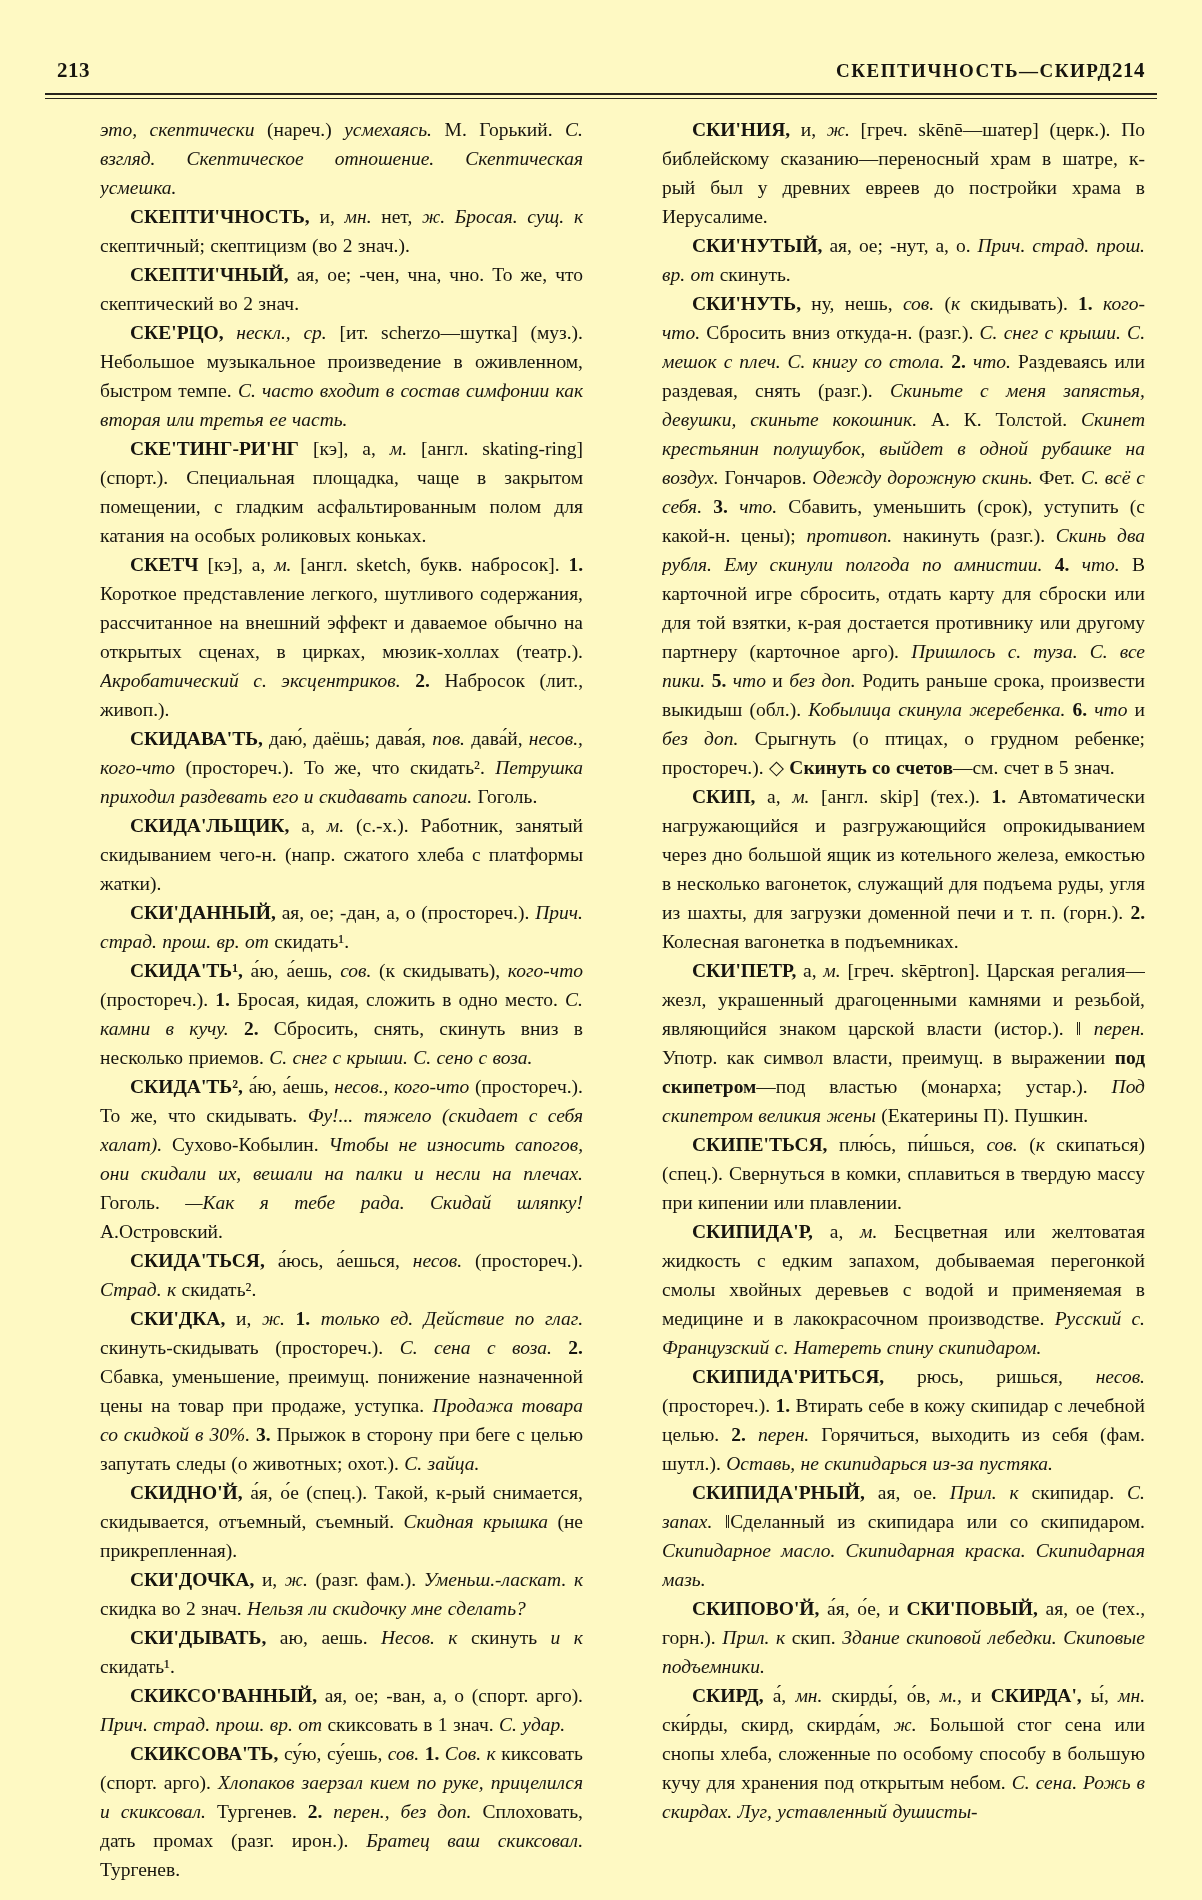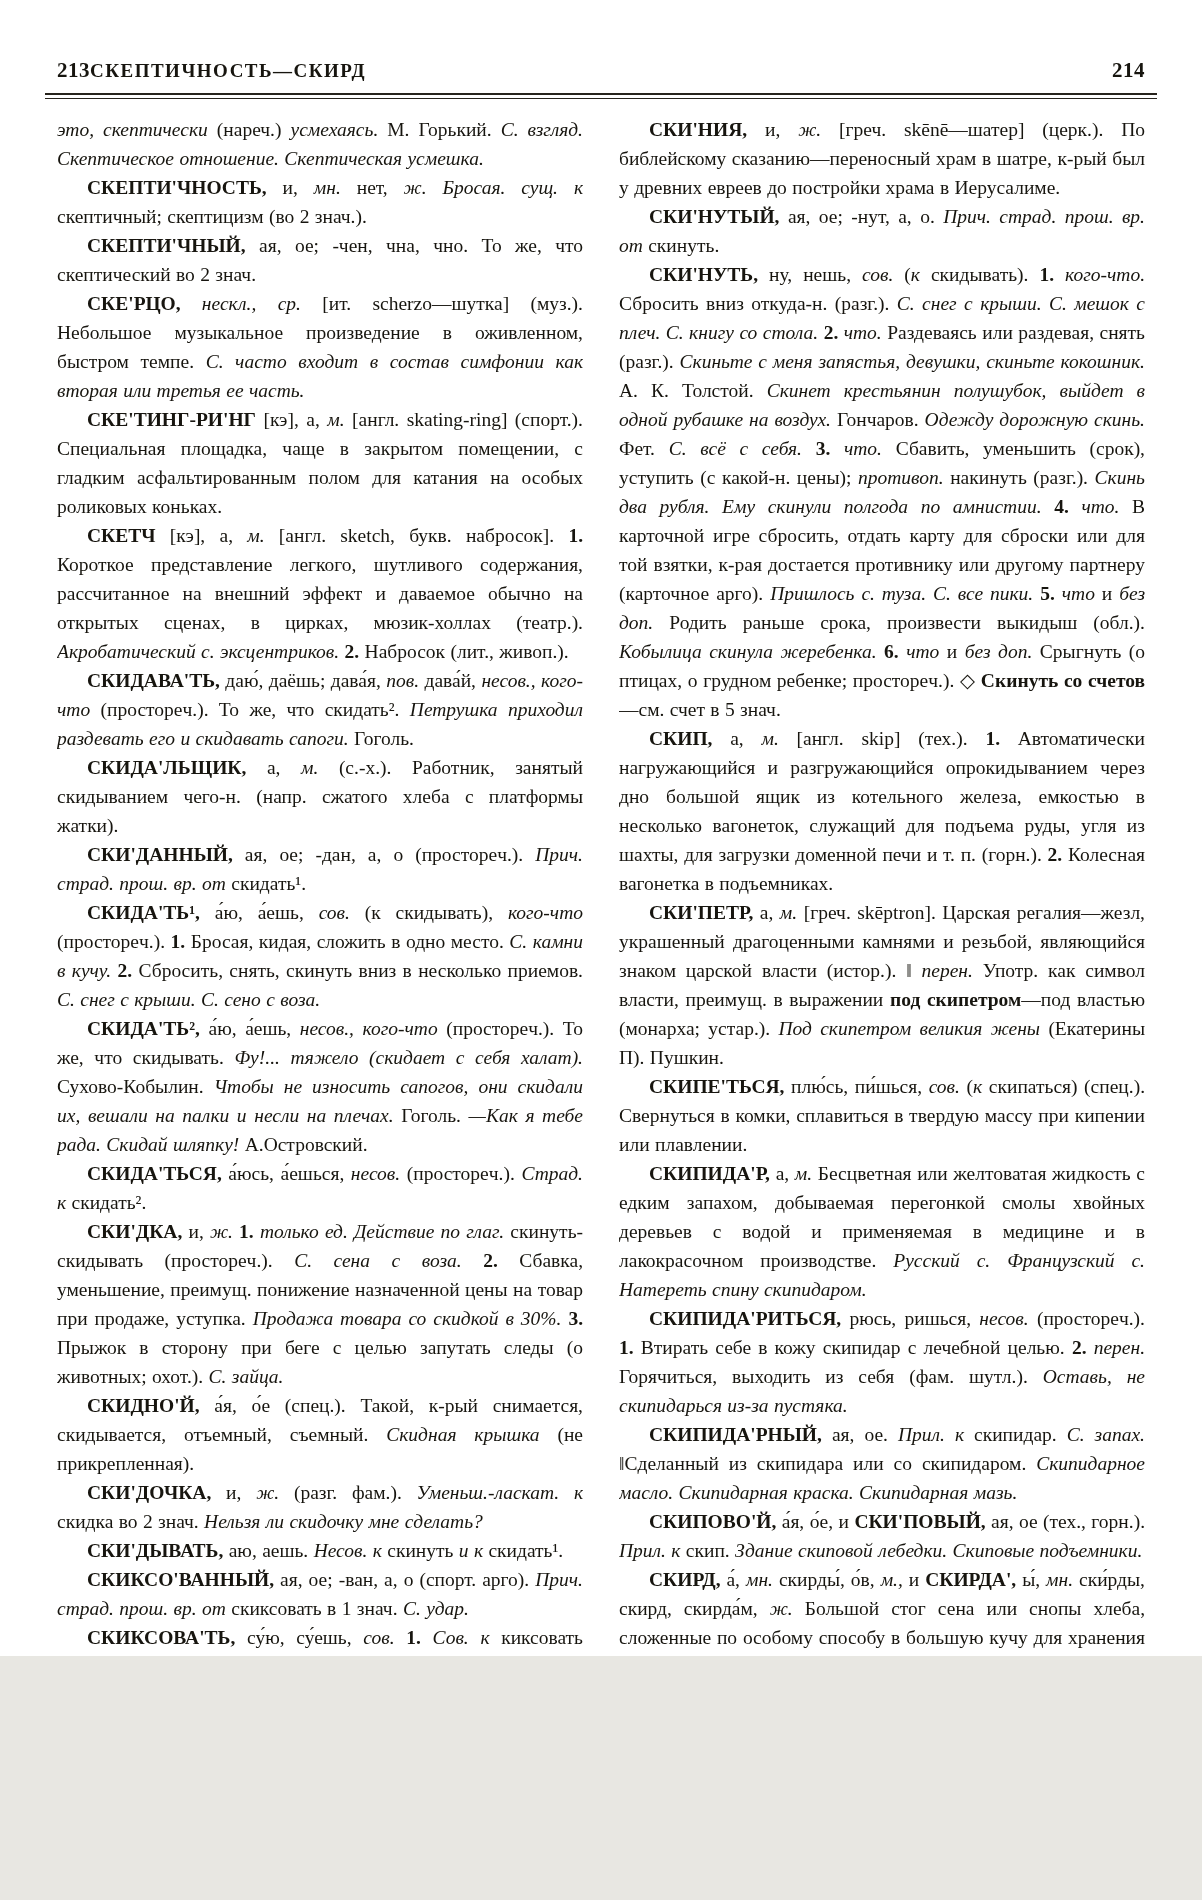--- a/index.html
+++ b/index.html
@@ -3,58 +3,58 @@
 <meta charset="utf-8">
 <style>
   html, body { margin: 0; padding: 0; }
   body {
     background: #e8e7e2;
     font-family: "Liberation Serif", "DejaVu Serif", serif;
   }
   .page {
     position: relative;
     width: 1202px;
-    height: 1656px;
+    height: 1900px;
     margin: 0 auto;
-    background: #ffffff;
+    background: #fef9c3;
     color: #17150f;
     overflow: hidden;
     box-sizing: border-box;
   }
   .page-header {
     display: flex;
     align-items: baseline;
     justify-content: space-between;
     padding: 58px 57px 0 57px;
   }
   .page-num {
     font-weight: 700;
     font-size: 21px;
     letter-spacing: 0.5px;
   }
   .running-head {
     font-weight: 700;
     font-size: 19px;
     letter-spacing: 1.5px;
-    text-align: left;
+    text-align: right;
     flex: 1;
   }
   .header-rule {
     margin: 10px 45px 0 45px;
     height: 3px;
     border-top: 2px solid #26231c;
     border-bottom: 1px solid #26231c;
   }
   .columns {
     display: grid;
     grid-template-columns: 1fr 1fr;
     column-gap: 36px;
     padding: 16px 57px 0 57px;
   }
-  .col { overflow: hidden; }
+  .col { overflow: hidden; margin-left: 43px; }
   .col p {
     margin: 0;
     font-size: 19.5px;
     line-height: 29px;
     text-align: justify;
     word-spacing: 0.5px;
   }
   .col p.entry { text-indent: 30px; }
   .col p.cont  { text-indent: 0; }
   span.bold { font-weight: 700; }

